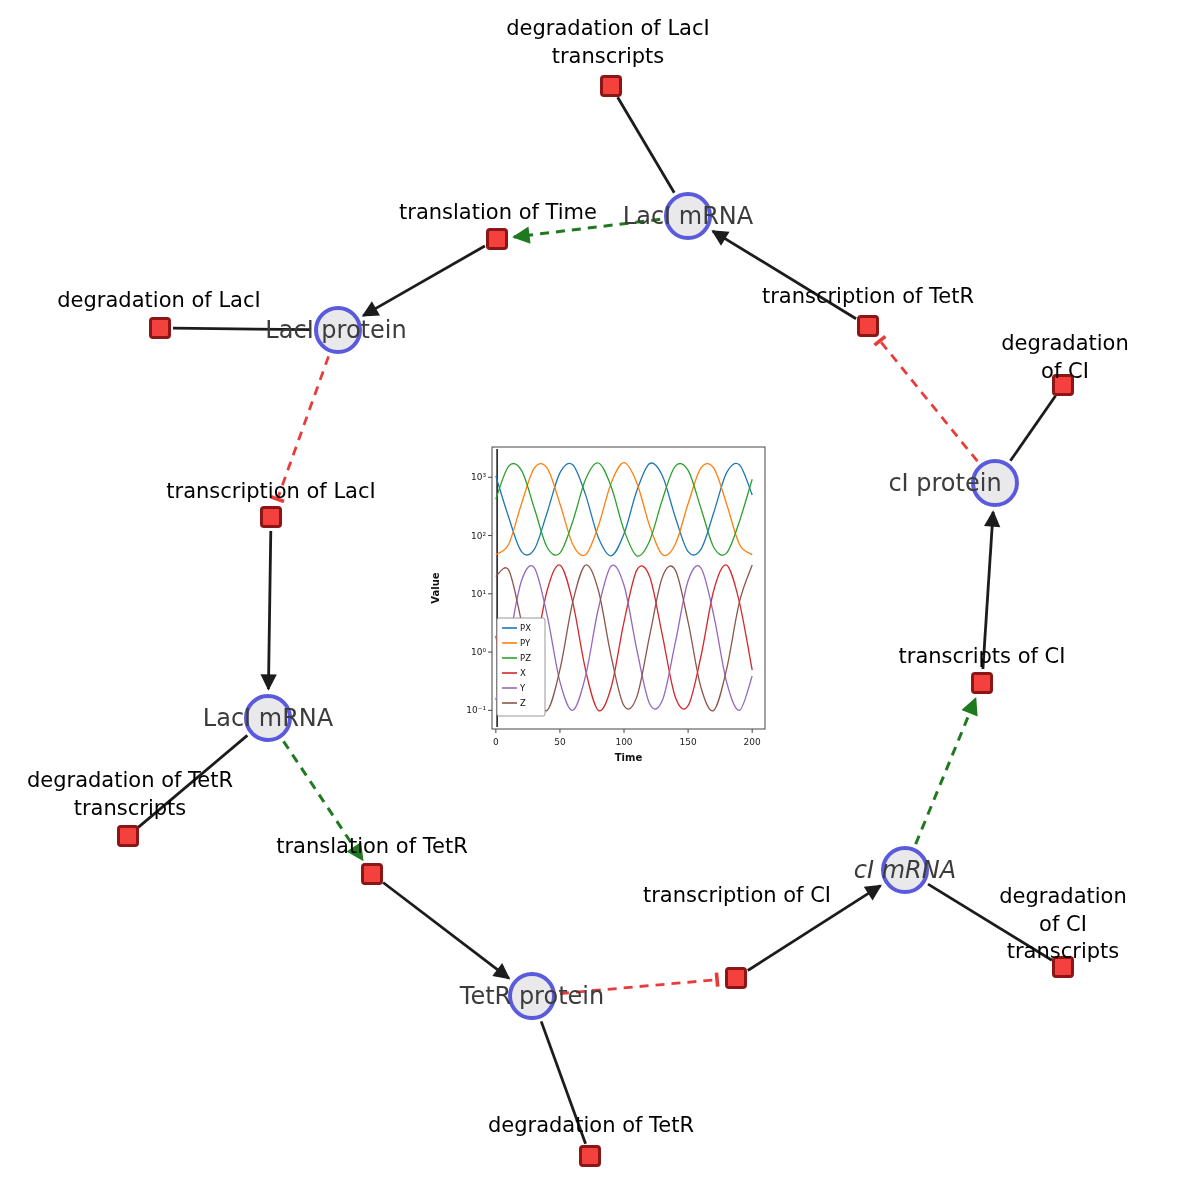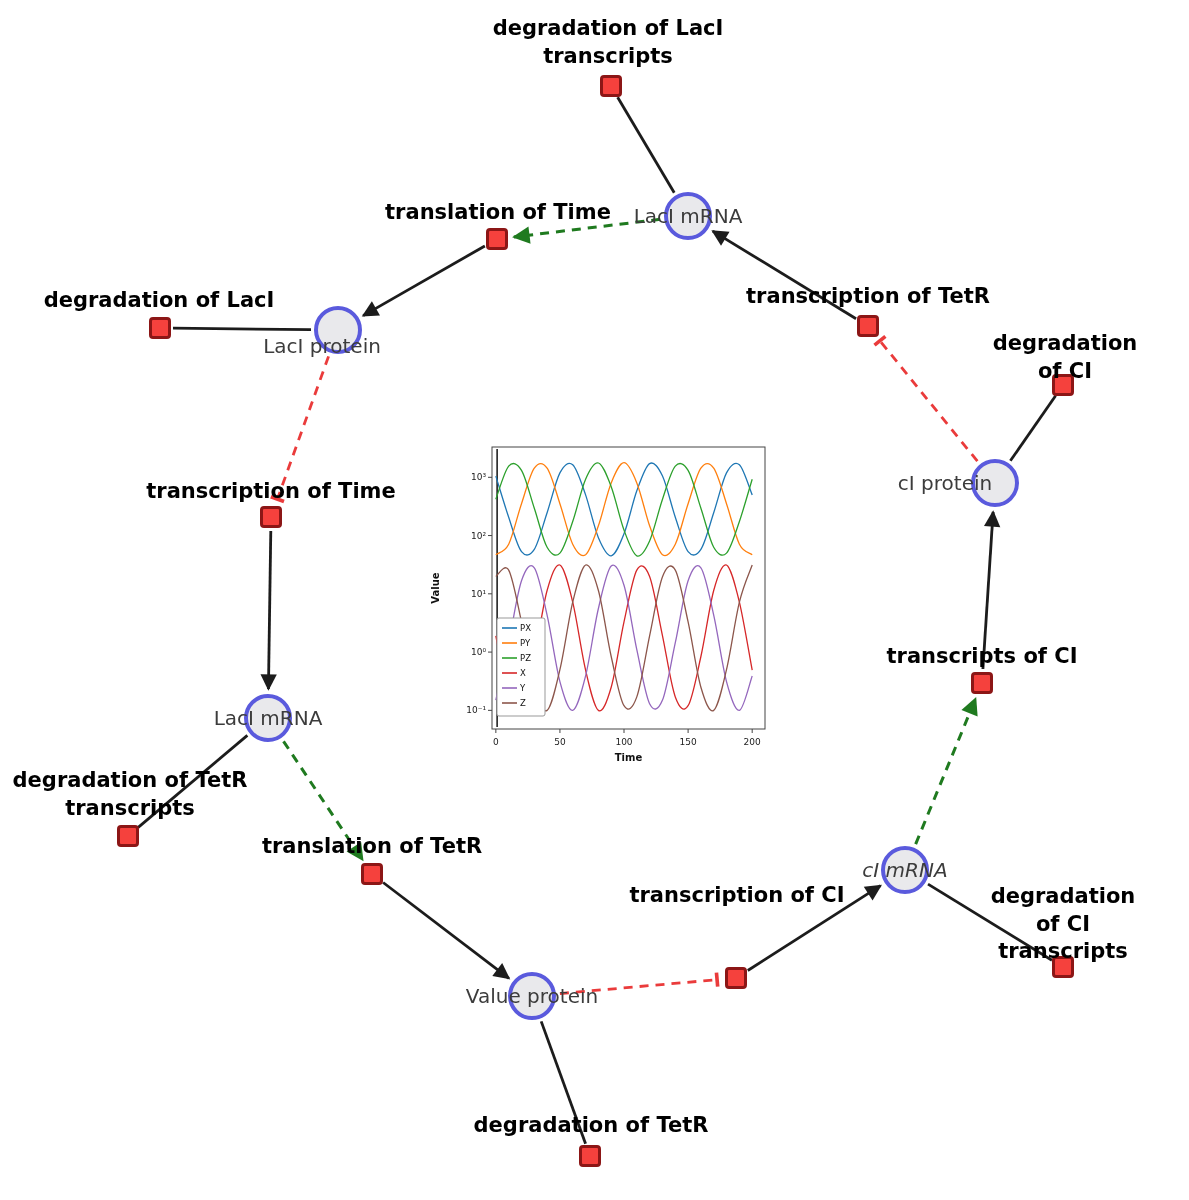--- a/index.html
+++ b/index.html
@@ -9,31 +9,31 @@
   }
   #edges-svg{position:absolute;left:0;top:0;z-index:1;}
   .species-node{
     position:absolute;width:48px;height:48px;border-radius:50%;box-sizing:border-box;
     border:4px solid var(--species-border,#5a5add);
     background:var(--species-fill,#e9e9ec);
     transform:translate(-50%,-50%);z-index:2;
   }
   .species-label{
     position:absolute;transform:translate(-50%,-50%);z-index:3;
-    font-size:20px;color:var(--species-label,#3c3c3c);white-space:nowrap;
+    font-size:24px;color:var(--species-label,#3c3c3c);white-space:nowrap;
   }
   .reaction-node{
     position:absolute;width:22px;height:22px;box-sizing:border-box;border-radius:4px;
     border:3px solid var(--reaction-border,#8c1616);
     background:var(--reaction-fill,#f5413d);
     transform:translate(-50%,-50%);z-index:2;
   }
   .reaction-label{
     position:absolute;transform:translate(-50%,-50%);z-index:3;
-    font-size:21px;font-weight:bold;color:var(--reaction-label,#000);
+    font-size:21px;font-weight:normal;color:var(--reaction-label,#000);
     white-space:pre-line;text-align:center;line-height:1.32;
   }
   #inset{position:absolute;left:425px;top:438px;z-index:4;background:#fff;}
 </style>
 </head>
 <body>
 
 <div id="stage">
   <svg id="edges-svg" width="1189" height="1200">
       <defs>
@@ -63,42 +63,42 @@
       <line x1="928.0097622907851" y1="884.1262464696592" x2="1051.921225563696" y2="960.1984739220159" stroke="#1c1c1c" stroke-width="2.8" stroke-linecap="butt"></line>
       <line x1="915.6609945471203" y1="844.109013242708" x2="975.527253310677" y2="698.7195276740702" stroke="#1f7a1f" stroke-width="3" stroke-linecap="butt" stroke-dasharray="9 7" marker-end="url(#mk-arrow-green)"></line>
       <line x1="982.9080836951575" y1="669.0294816129613" x2="993.1189694886023" y2="511.93893094458036" stroke="#1c1c1c" stroke-width="2.8" stroke-linecap="butt" marker-end="url(#mk-arrow)"></line>
       <line x1="1010.39220180157" y1="460.81712093303156" x2="1055.5889398733182" y2="395.68064547668854" stroke="#1c1c1c" stroke-width="2.8" stroke-linecap="butt"></line>
       <line x1="977.39042836707" y1="461.2306870364565" x2="879.9493521794883" y2="340.77203379669027" stroke="#ea3b3b" stroke-width="2.8" stroke-linecap="butt" stroke-dasharray="9 7" marker-end="url(#mk-tee)"></line>
     </svg>
   <div id="nodes">
       <div class="species-node" style="left: 688px; top: 216px;"></div>
       <div class="species-label" style="left: 688px; top: 216px;">LacI mRNA</div>
       <div class="species-node" style="left: 338px; top: 330px;"></div>
-      <div class="species-label" style="left: 322px; top: 330px; margin-top: 16px;">LacI protein</div>
+      <div class="species-label" style="left: 336px; top: 330px;">LacI protein</div>
       <div class="species-node" style="left: 268px; top: 718px;"></div>
       <div class="species-label" style="left: 268px; top: 718px;">LacI mRNA</div>
       <div class="species-node" style="left: 532px; top: 996px;"></div>
-      <div class="species-label" style="left: 532px; top: 996px;">Value protein</div>
+      <div class="species-label" style="left: 532px; top: 996px;">TetR protein</div>
       <div class="species-node" style="left: 905px; top: 870px;"></div>
       <div class="species-label" style="left: 905px; top: 870px; font-style: italic;">cI mRNA</div>
       <div class="species-node" style="left: 995px; top: 483px;"></div>
       <div class="species-label" style="left: 945px; top: 483px;">cI protein</div>
       <div class="reaction-node" style="left: 611px; top: 86px;"></div>
       <div class="reaction-label" style="left: 608px; top: 43px;">degradation of LacI
 transcripts</div>
       <div class="reaction-node" style="left: 497px; top: 239px;"></div>
       <div class="reaction-label" style="left: 498px; top: 213px;">translation of Time</div>
       <div class="reaction-node" style="left: 160px; top: 328px;"></div>
       <div class="reaction-label" style="left: 159px; top: 301px;">degradation of LacI</div>
       <div class="reaction-node" style="left: 868px; top: 326px;"></div>
       <div class="reaction-label" style="left: 868px; top: 297px;">transcription of TetR</div>
       <div class="reaction-node" style="left: 1063px; top: 385px;"></div>
       <div class="reaction-label" style="left: 1065px; top: 358px;">degradation of CI</div>
       <div class="reaction-node" style="left: 271px; top: 517px;"></div>
-      <div class="reaction-label" style="left: 271px; top: 492px;">transcription of Time</div>
+      <div class="reaction-label" style="left: 271px; top: 492px;">transcription of LacI</div>
       <div class="reaction-node" style="left: 982px; top: 683px;"></div>
       <div class="reaction-label" style="left: 982px; top: 657px;">transcripts of CI</div>
       <div class="reaction-node" style="left: 128px; top: 836px;"></div>
       <div class="reaction-label" style="left: 130px; top: 795px;">degradation of TetR
 transcripts</div>
       <div class="reaction-node" style="left: 372px; top: 874px;"></div>
       <div class="reaction-label" style="left: 372px; top: 847px; text-align: center;">translation of TetR</div>
       <div class="reaction-node" style="left: 1063px; top: 967px;"></div>
       <div class="reaction-label" style="left: 1063px; top: 925px;">degradation of CI
 transcripts</div>

